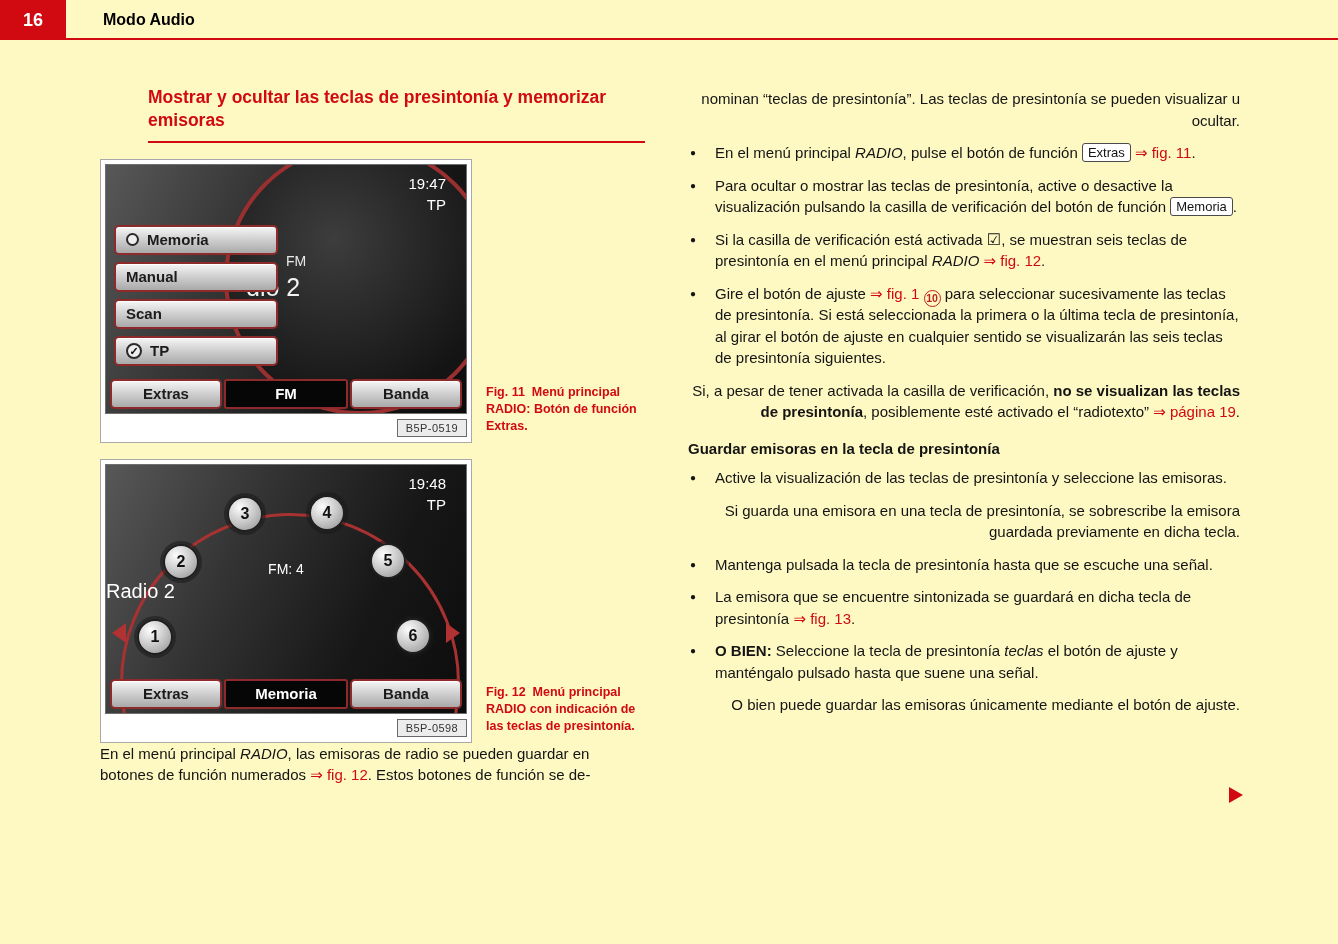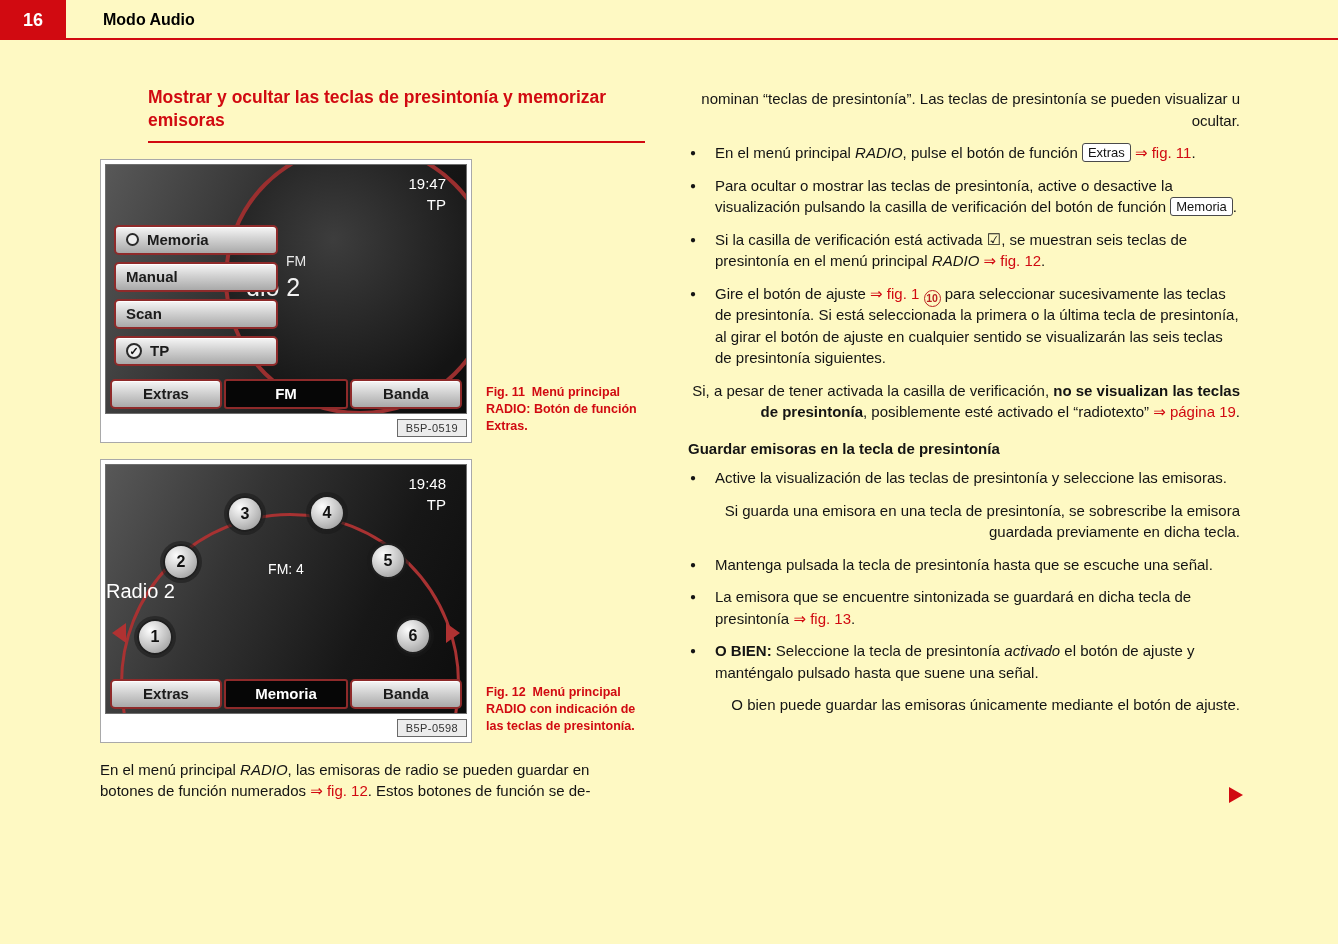--- a/index.html
+++ b/index.html
@@ -63,21 +63,21 @@
   .f12 .p1{left:31px;top:154px;}  .f12 .p2{left:57px;top:79px;}
   .f12 .p3{left:121px;top:31px;}  .f12 .p4{left:203px;top:30px;}
   .f12 .p5{left:264px;top:78px;}  .f12 .p6{left:289px;top:153px;}
   .arrow-left{position:absolute;left:6px;top:158px;width:0;height:0;z-index:4;
     border-top:10px solid transparent;border-bottom:10px solid transparent;border-right:14px solid #b03232;}
   .arrow-right{position:absolute;right:6px;top:158px;width:0;height:0;z-index:4;
     border-top:10px solid transparent;border-bottom:10px solid transparent;border-left:14px solid #b03232;}
   .station-l1{position:absolute;left:0;right:0;top:96px;text-align:center;color:#fff;font-size:14px;z-index:2;}
   .station-l2{position:absolute;left:0;right:0;top:115px;color:#fff;font-size:20px;z-index:2;}
 
-  .left-para{margin-top:16px;font-size:15px;line-height:21.5px;width:543px;}
+  .left-para{font-size:15px;line-height:21.5px;width:543px;}
 
   
   .right-col{position:absolute;left:688px;top:88px;width:552px;font-size:15px;line-height:21.5px;}
   .block.p{margin:0 0 11px 0;text-align:right;}
   .block.h{font-weight:bold;margin:15px 0 8px 0;}
   .block.bullet{position:relative;padding-left:27px;margin:0 0 11px 0;}
   .block.bullet::before{content:"\25CF";position:absolute;left:2px;top:0;font-size:10px;line-height:21.5px;}
 
   
   .seg-i{font-style:italic;}
@@ -183,18 +183,18 @@
       <div class="block bullet"><span>En el menú principal </span><span class="seg-i">RADIO</span><span>, pulse el botón de función </span><span class="seg-box">Extras</span><span> </span><span class="seg-ref">⇒ fig. 11</span><span>.</span></div>
       <div class="block bullet"><span>Para ocultar o mostrar las teclas de presintonía, active o desactive la visualización pulsando la casilla de verificación del botón de función </span><span class="seg-box">Memoria</span><span>.</span></div>
       <div class="block bullet"><span>Si la casilla de verificación está activada </span><span class="seg-check">☑</span><span>, se muestran seis teclas de presintonía en el menú principal </span><span class="seg-i">RADIO</span><span> </span><span class="seg-ref">⇒ fig. 12</span><span>.</span></div>
       <div class="block bullet"><span>Gire el botón de ajuste </span><span class="seg-ref">⇒ fig. 1</span><span> </span><span class="seg-circlenum">10</span><span> para seleccionar sucesivamente las teclas de presintonía. Si está seleccionada la primera o la última tecla de presintonía, al girar el botón de ajuste en cualquier sentido se visualizarán las seis teclas de presintonía siguientes.</span></div>
       <div class="block p"><span>Si, a pesar de tener activada la casilla de verificación, </span><span class="seg-b">no se visualizan las teclas de presintonía</span><span>, posiblemente esté activado el “radiotexto” </span><span class="seg-ref">⇒ página 19</span><span>.</span></div>
       <div class="block h"><span>Guardar emisoras en la tecla de presintonía</span></div>
       <div class="block bullet"><span>Active la visualización de las teclas de presintonía y seleccione las emisoras.</span></div>
       <div class="block p"><span>Si guarda una emisora en una tecla de presintonía, se sobrescribe la emisora guardada previamente en dicha tecla.</span></div>
       <div class="block bullet"><span>Mantenga pulsada la tecla de presintonía hasta que se escuche una señal.</span></div>
       <div class="block bullet"><span>La emisora que se encuentre sintonizada se guardará en dicha tecla de presintonía </span><span class="seg-ref">⇒ fig. 13</span><span>.</span></div>
-      <div class="block bullet"><span class="seg-b">O BIEN:</span><span> Seleccione la tecla de presintonía </span><span class="seg-i">activado</span><span> el botón de ajuste y manténgalo pulsado hasta que suene una señal.</span></div>
+      <div class="block bullet"><span class="seg-b">O BIEN:</span><span> Seleccione la tecla de presintonía </span><span class="seg-i">teclas</span><span> el botón de ajuste y manténgalo pulsado hasta que suene una señal.</span></div>
       <div class="block p"><span>O bien puede guardar las emisoras únicamente mediante el botón de ajuste.</span></div>
     </div>
 
   <div class="next-arrow"></div>
 </div>
 
 </body></html>

